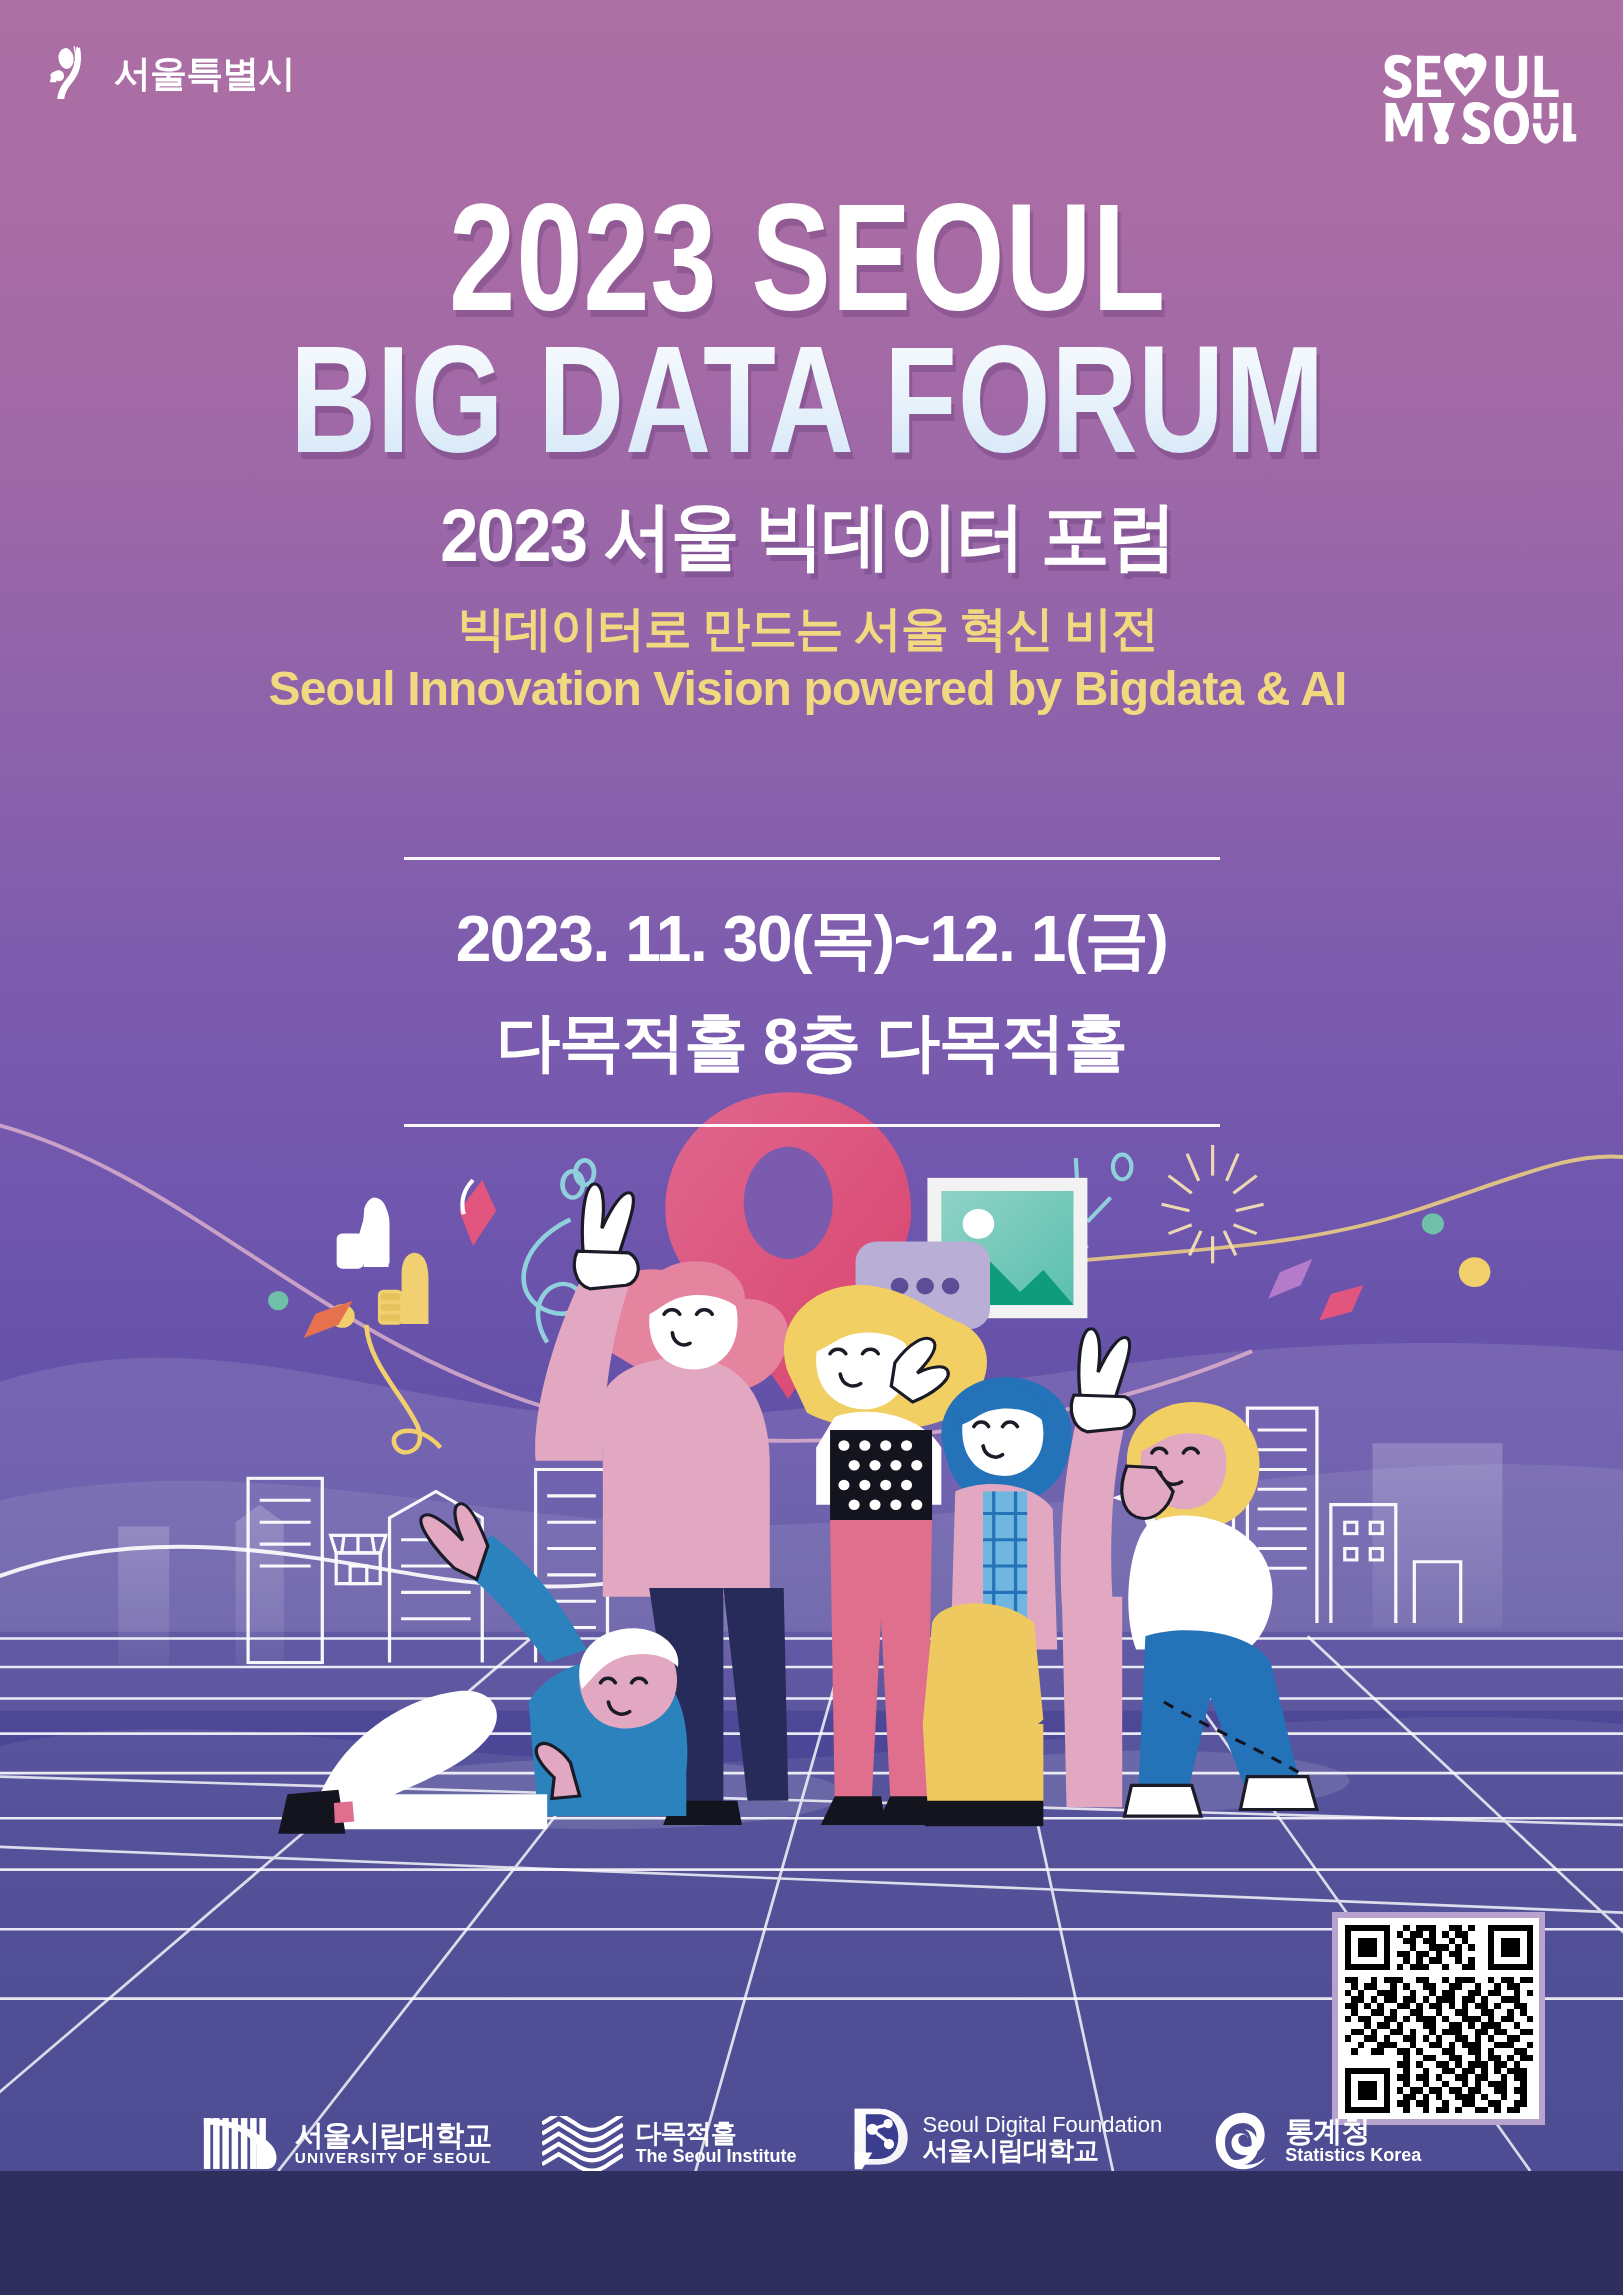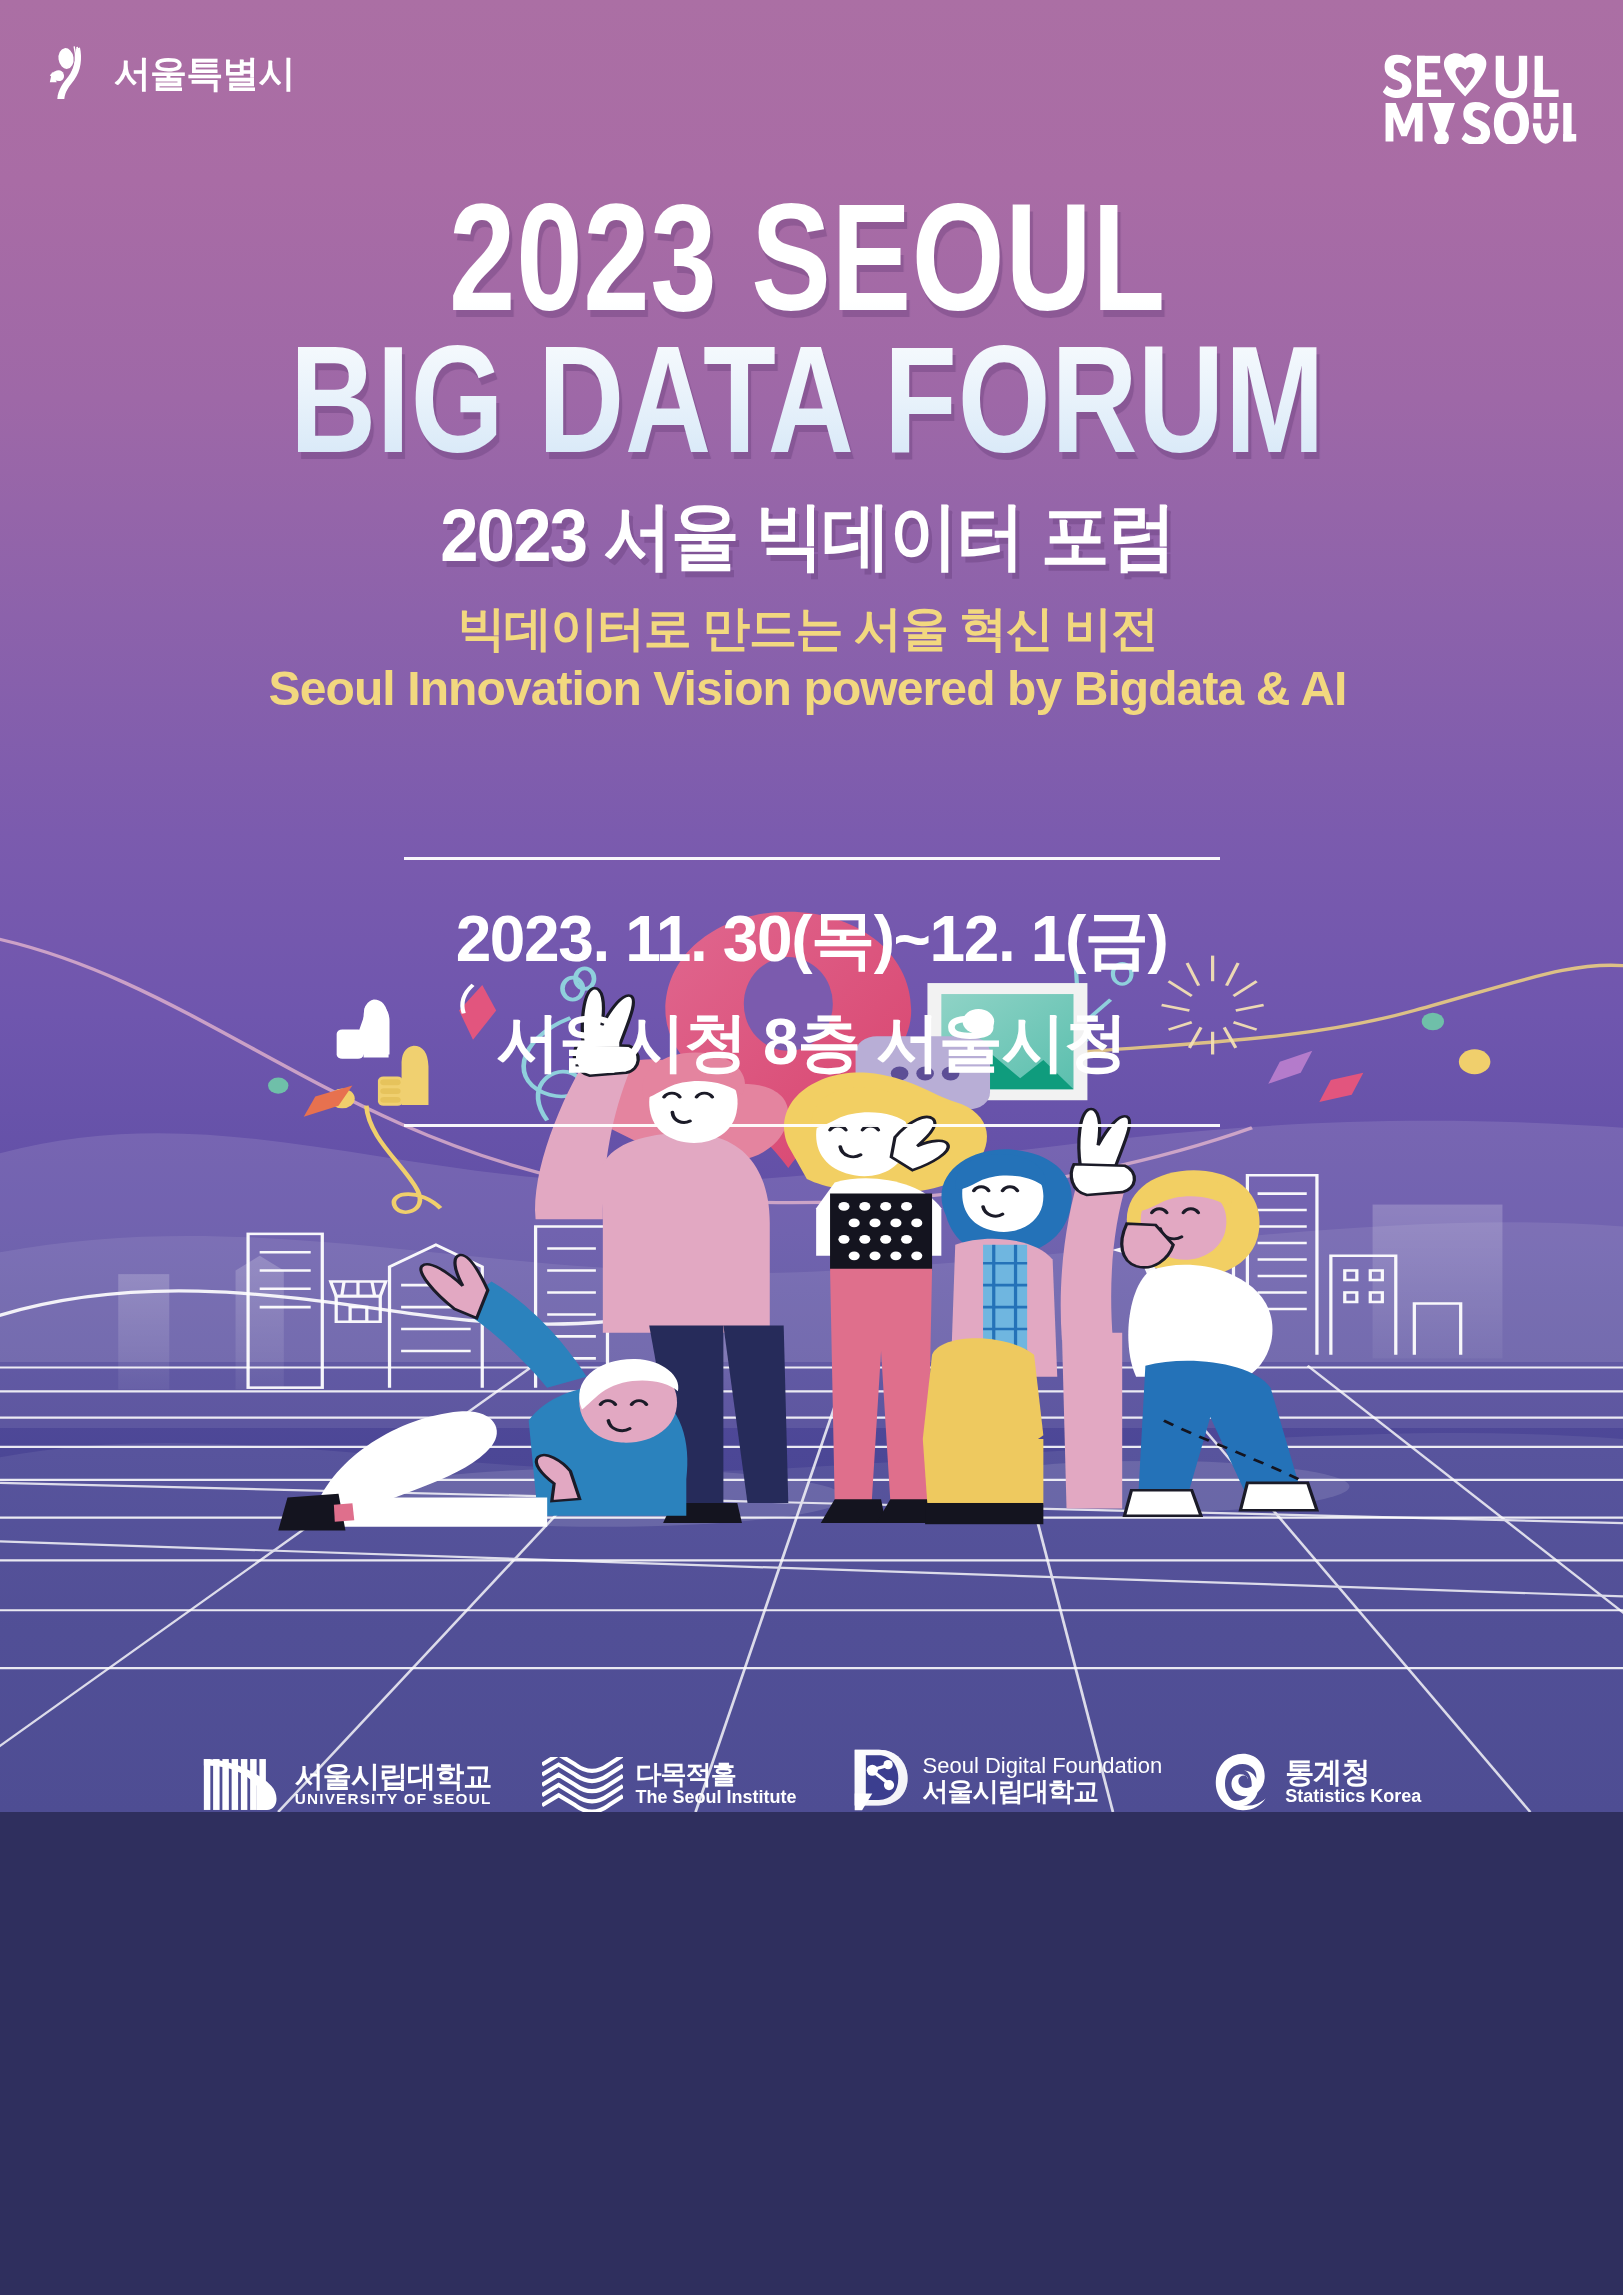--- a/index.html
+++ b/index.html
@@ -1,17 +1,17 @@
 <!DOCTYPE html>
 <html style="font-size:7.4px"><head>
 <meta charset="utf-8">
 <style>
   html,body{margin:0;padding:0;background:#2f2f5e;}
   #poster{
-    position:relative;width:1623px;height:1812px;overflow:hidden;
+    position:relative;width:1623px;height:2171px;overflow:hidden;
     font-family:"Liberation Sans","DejaVu Sans",sans-serif;
     background:linear-gradient(180deg,
       #ab6fa4 0%,
       #a96ca5 10%,
       #9e68a7 22%,
       #8c62ab 34%,
       #7b5bae 46%,
       #6f56ae 56%,
       #5f4fa5 68%,
       #4c4796 80%,
@@ -526,21 +526,21 @@
     <div class="kr-title">2023 서울 빅데이터 포럼</div>
     <div class="tagline">
       <div class="tag-kr">빅데이터로 만드는 서울 혁신 비전</div>
       <div class="tag-en">Seoul Innovation Vision powered by Bigdata &amp; AI</div>
     </div>
   </div>
 
   <div class="info-block">
     <div class="rule"></div>
     <div class="date-line">2023. 11. 30(목)~12. 1(금)</div>
-    <div class="venue-line">서울시청 8층 서울시청</div>
+    <div class="venue-line">다목적홀 8층 다목적홀</div>
     <div class="rule bottom"></div>
   </div>
 
   <div class="qr-wrap">
     <div class="qr-inner">
       <svg viewBox="0 0 29 29" width="100%" height="100%" shape-rendering="crispEdges">
         <rect width="29" height="29" fill="#fff"></rect>
         <g fill="#000">
           <path d="M0,0h7v7h-7z M1,1v5h5v-5z"></path>
             <rect x="2" y="2" width="3" height="3"></rect>

